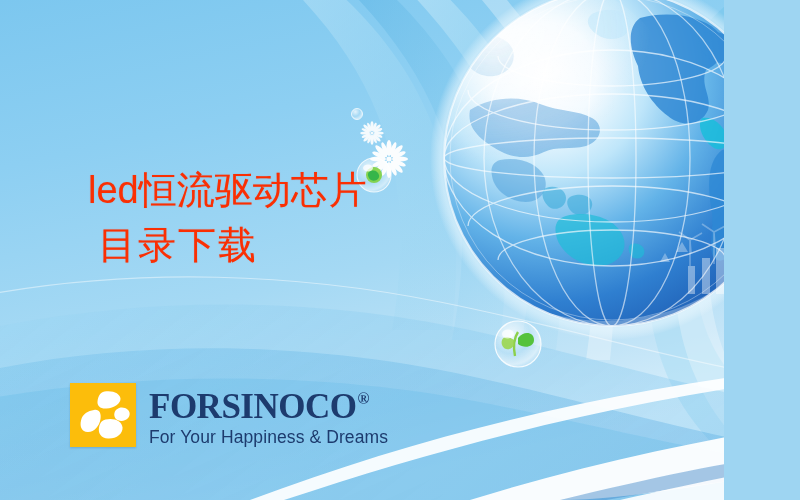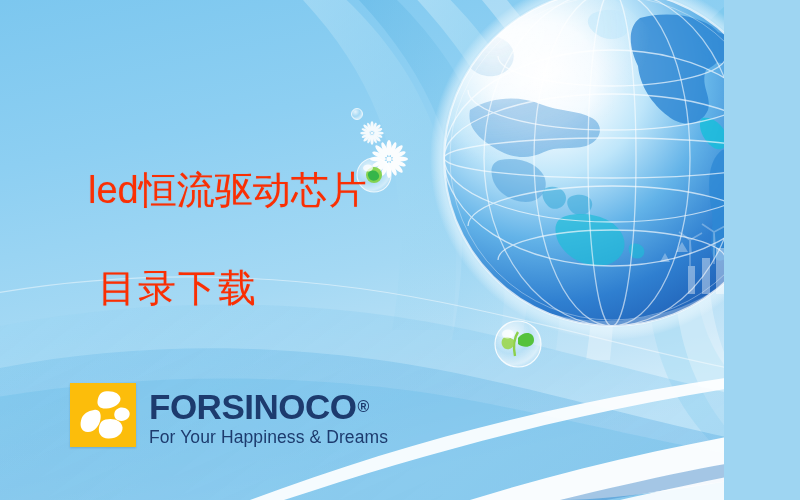--- a/index.html
+++ b/index.html
@@ -18,35 +18,35 @@
   
   #headline{
     position:absolute;left:88px;top:163px;
     color:#fa2f03;
     font-size:38px;line-height:55px;
     letter-spacing:0px;
     white-space:nowrap;
     font-family:"Liberation Sans","DejaVu Sans",sans-serif;
     text-shadow:0 0 1px rgba(250,47,3,.35);
   }
-  #headline .l2{display:block;padding-left:10px;letter-spacing:2px;margin-top:43px;}
+  #headline .l2{display:block;padding-left:10px;letter-spacing:2px;}
 
   
   #logo{position:absolute;left:70px;top:383px;display:flex;align-items:flex-end;}
   #logo-mark{
     width:66px;height:64px;background:#fcbd0b;
     box-shadow:0 1px 2px rgba(0,40,80,.18);
     flex:0 0 auto;position:relative;
   }
   #logo-mark svg{display:block;width:66px;height:64px;}
   #logo-text{margin-left:13px;margin-bottom:1px;line-height:1;}
   #logo-word{
     color:#1d3b6e;font-weight:bold;font-size:35px;letter-spacing:-0.5px;
-    font-family:Liberation Sans, sans-serif;
-    display:flex;align-items:center;
+    font-family:Liberation Serif, serif;
+    display:flex;align-items:flex-start;
   }
   #logo-reg{font-size:16px;line-height:1;margin-top:2px;margin-left:1px;}
   #logo-tag{
     color:#1d3b6e;font-size:17.5px;margin-top:5px;letter-spacing:.1px;
     font-family:"Liberation Sans","DejaVu Sans",sans-serif;
   }
 </style>
 </head>
 <body>
 

